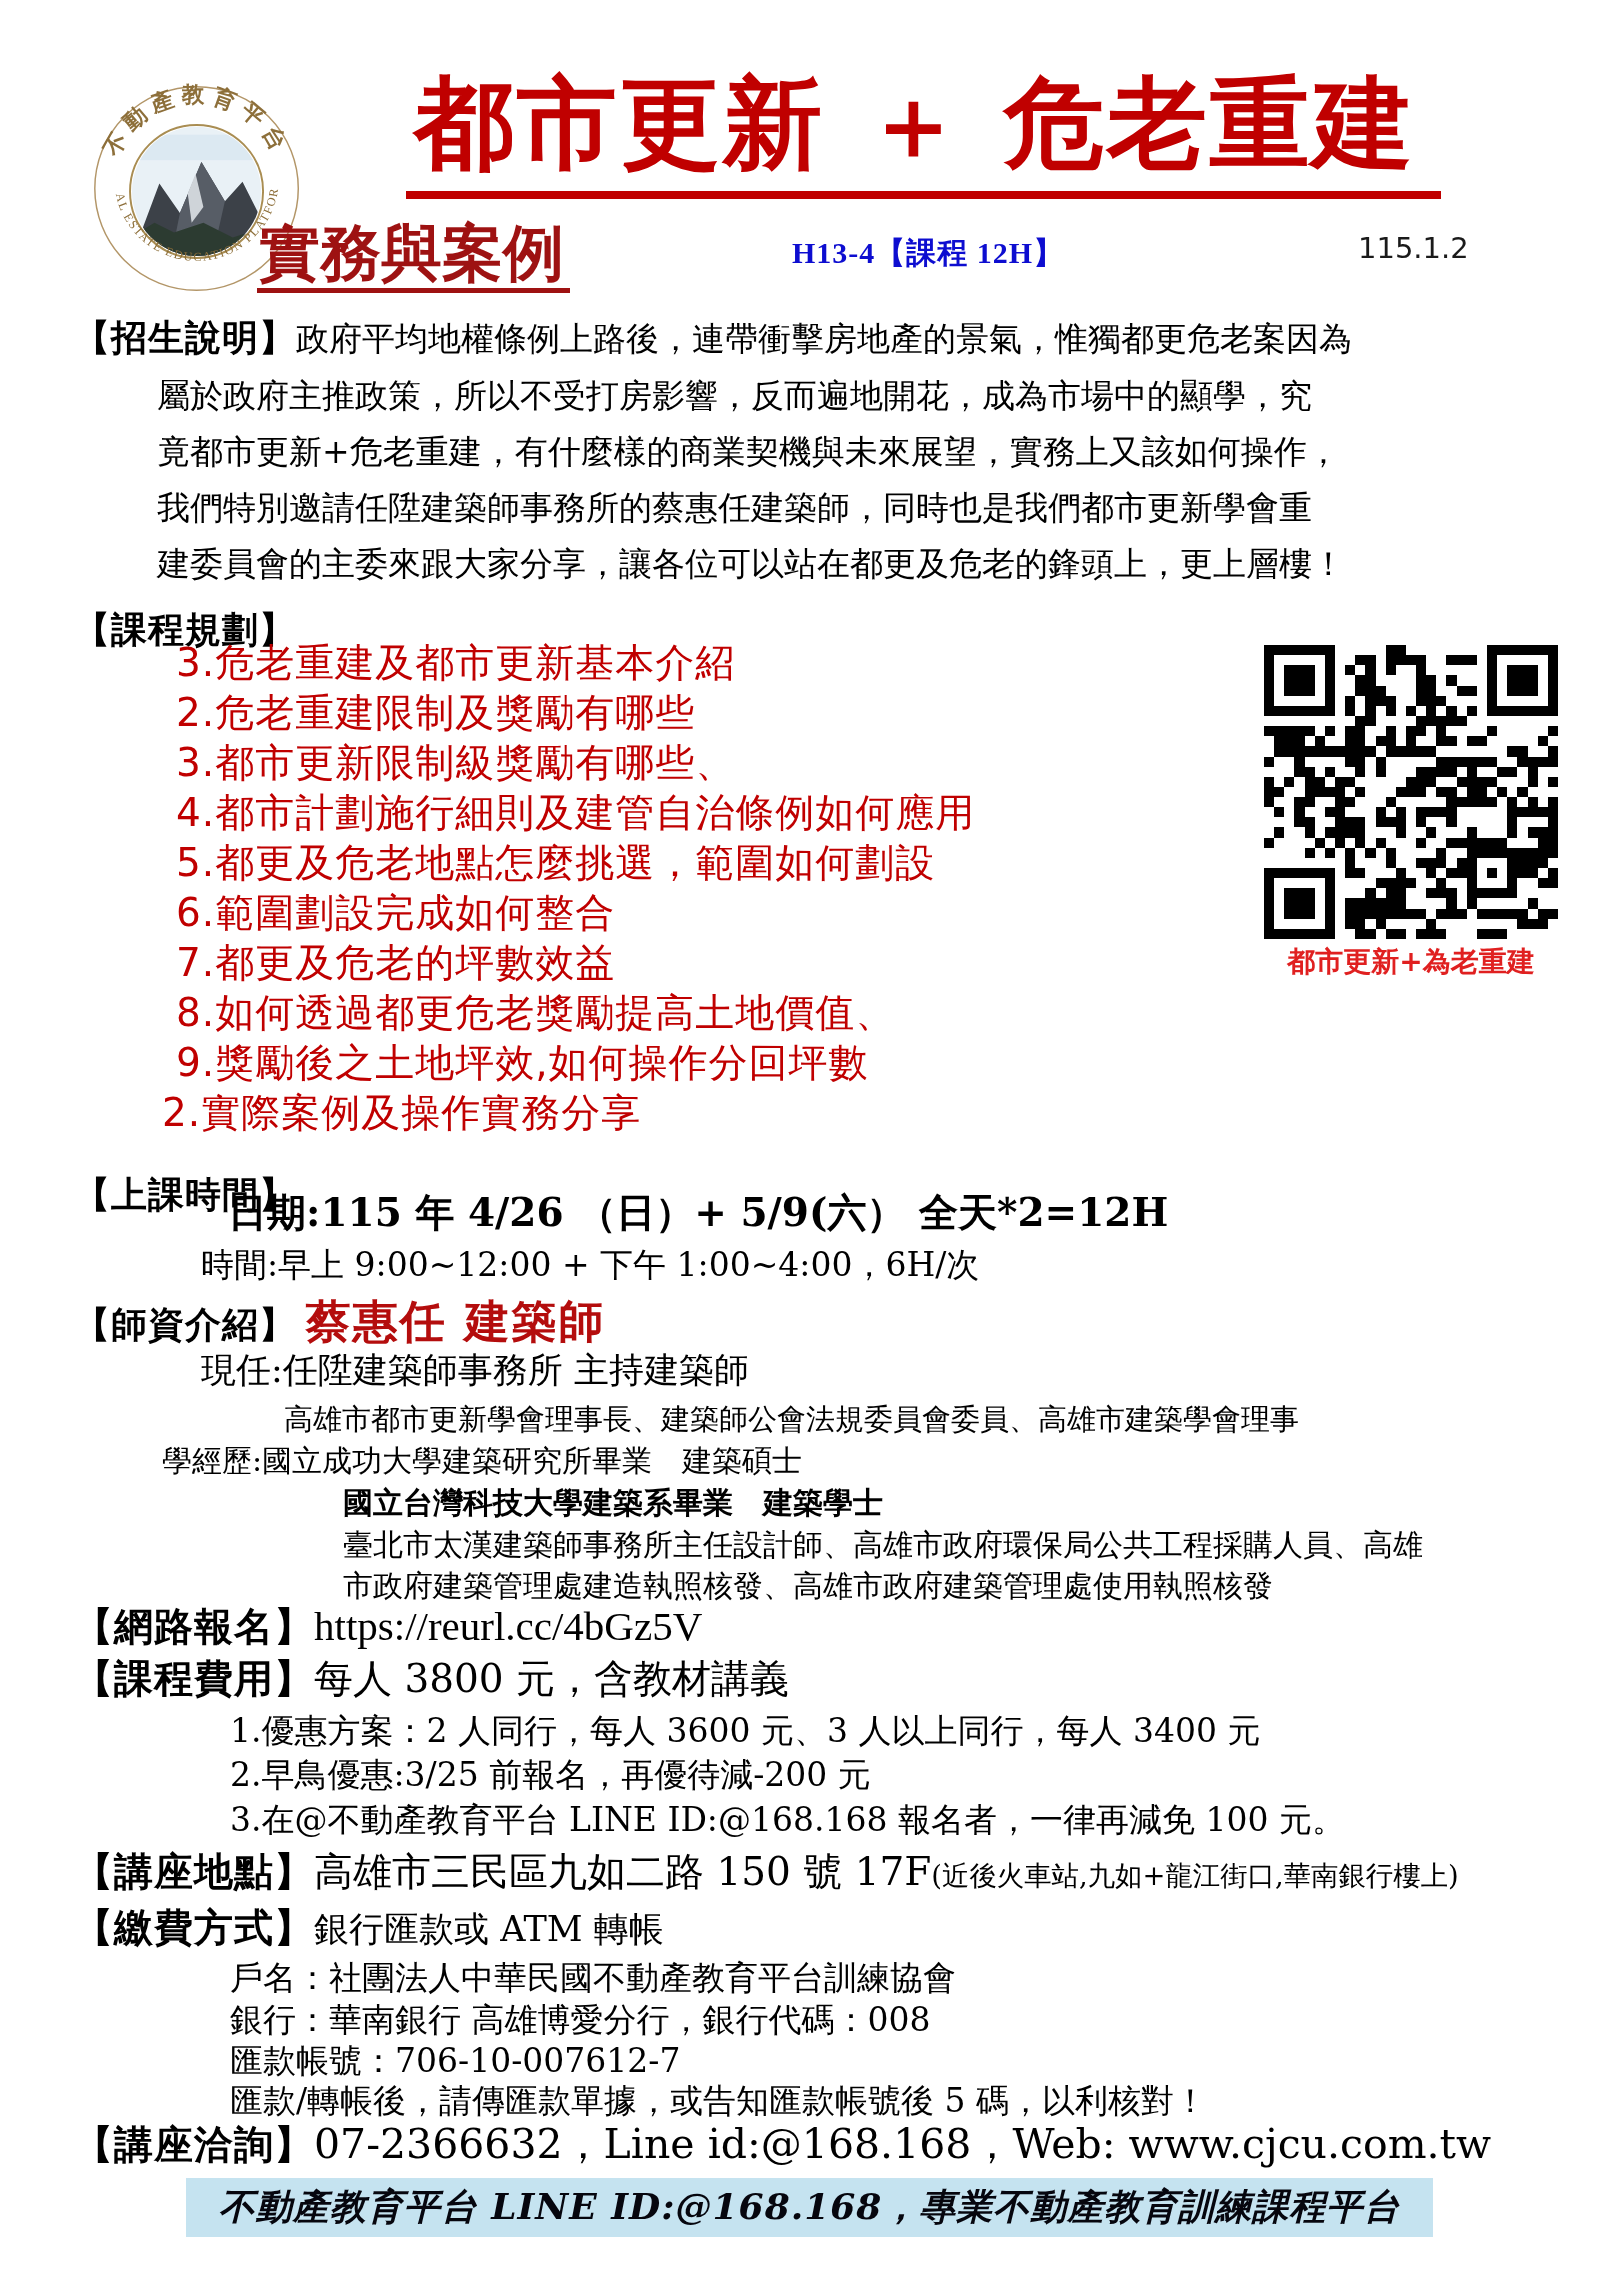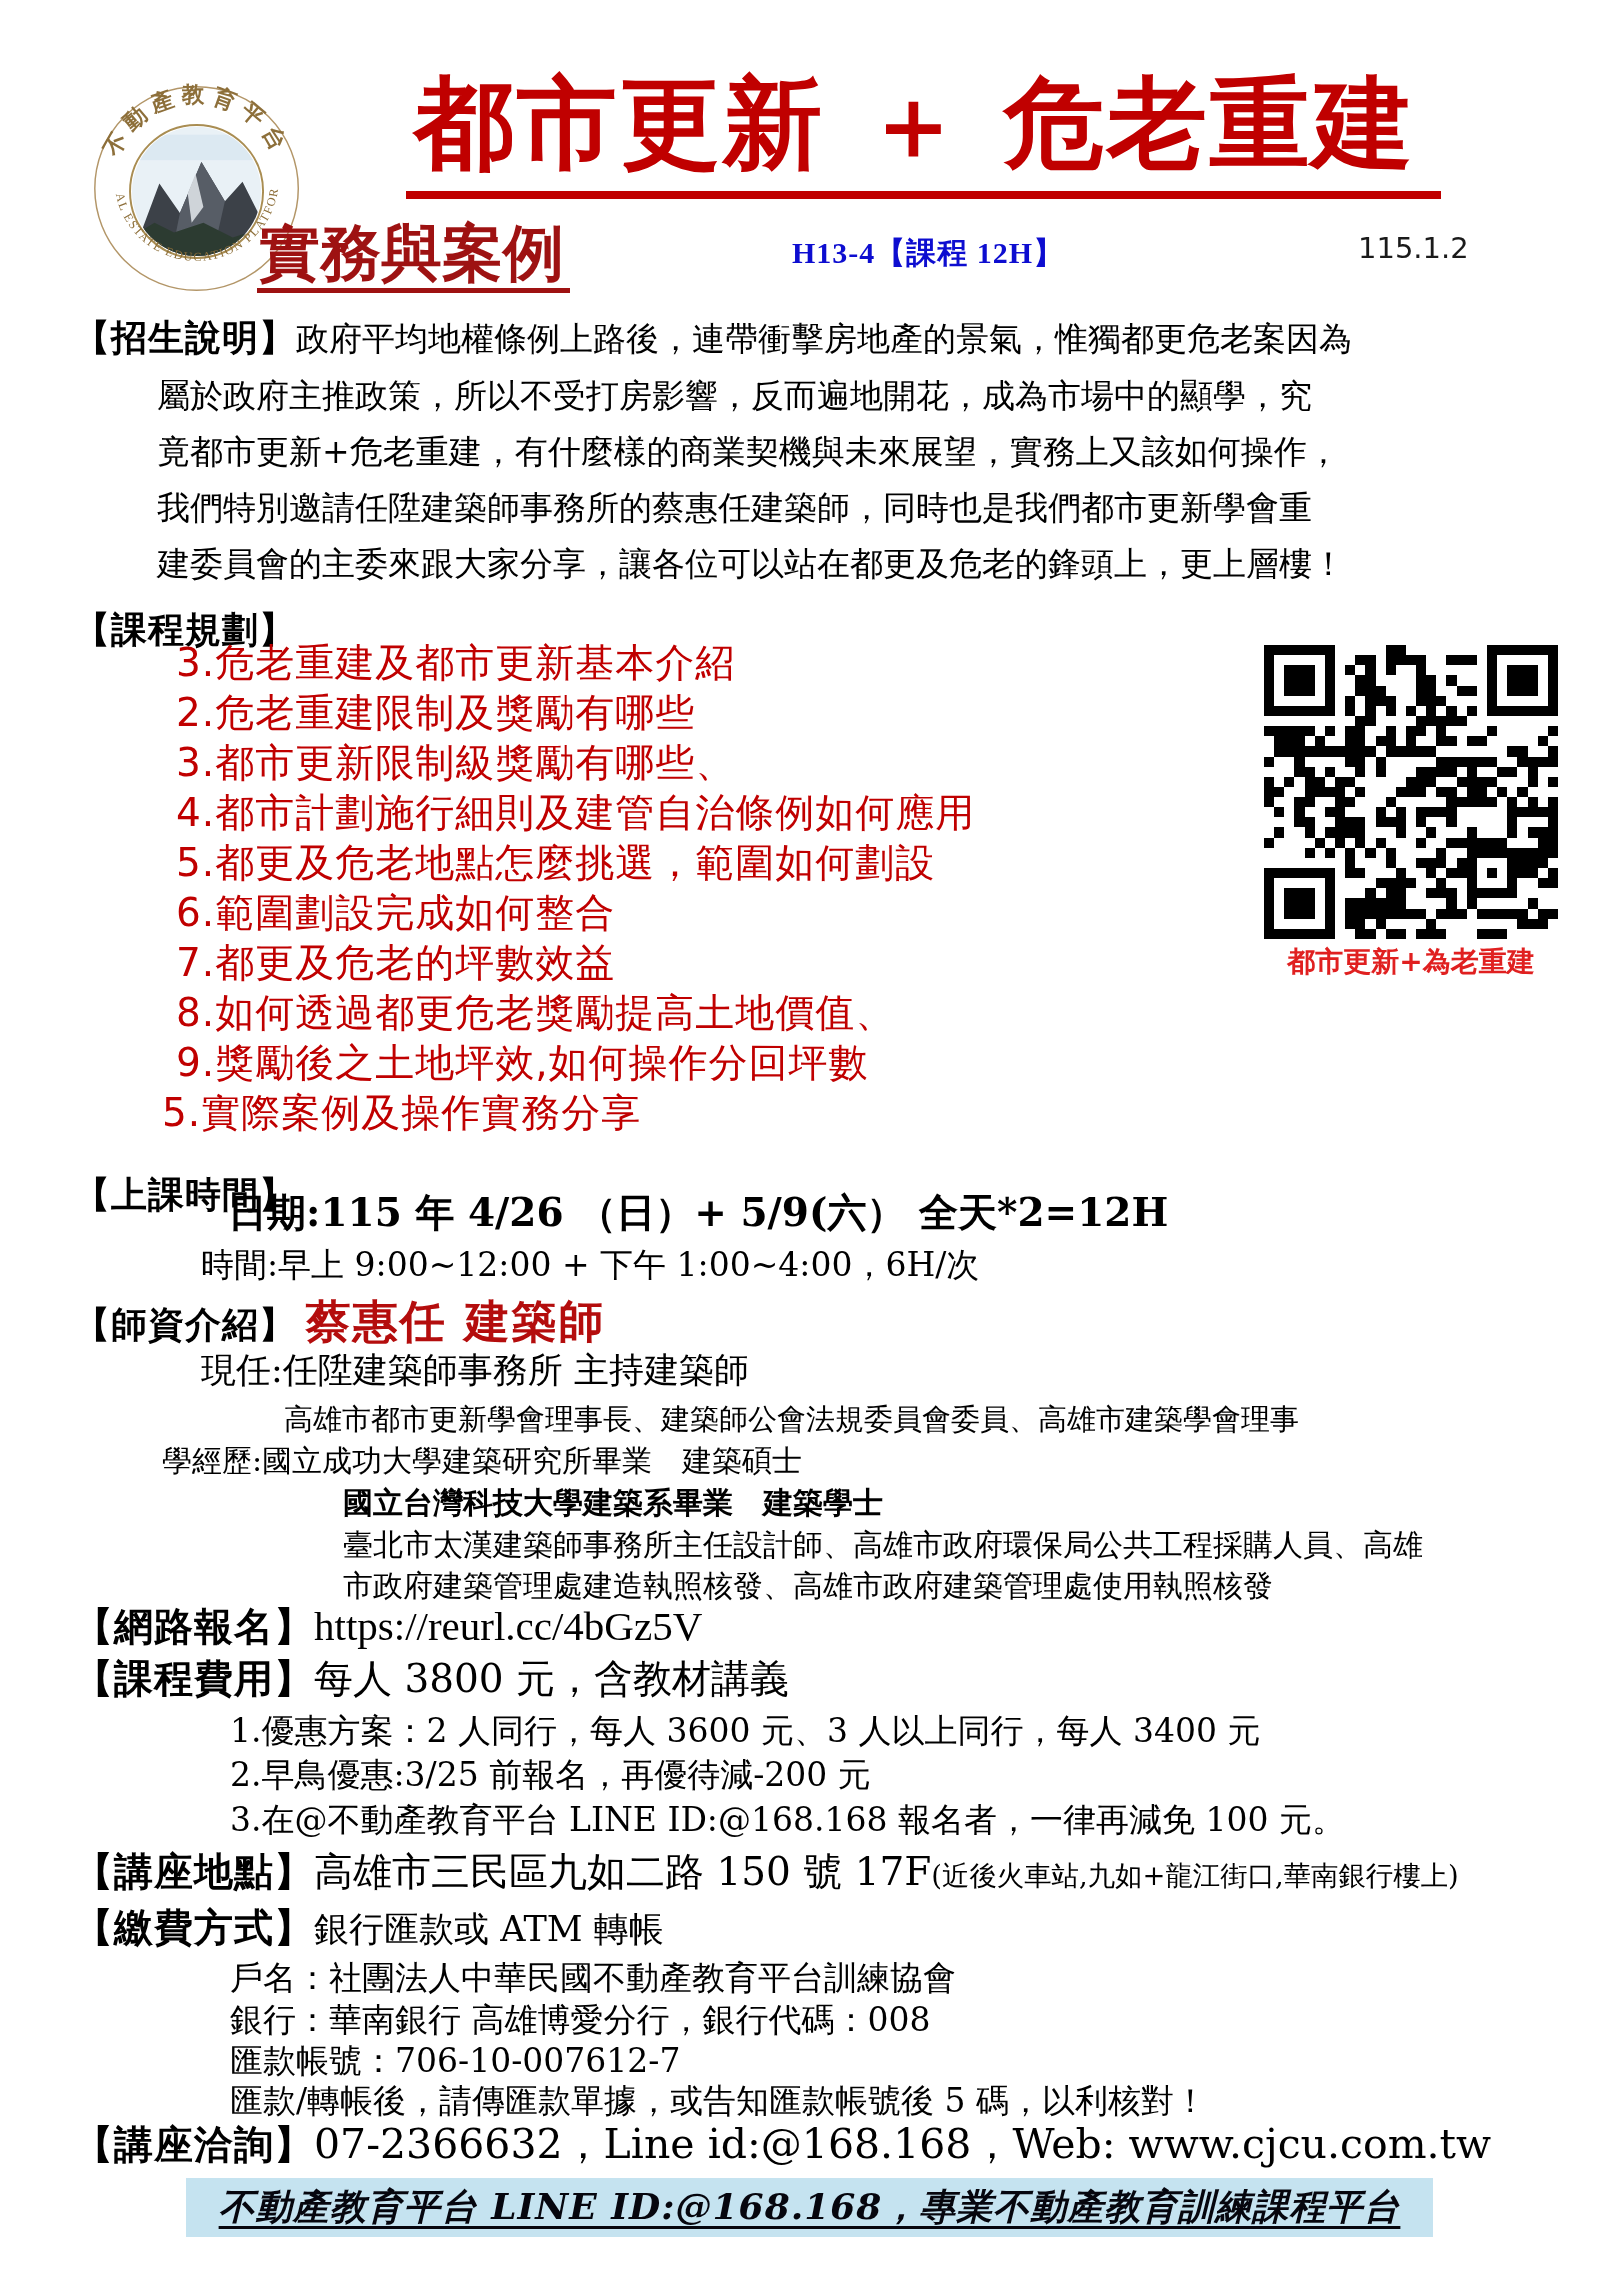--- a/index.html
+++ b/index.html
@@ -63,21 +63,21 @@
     font-weight:bold;font-size:28px;color:#e02020;
   }
 
   
   .footer-bar{
     left:186px;top:2178px;width:1247px;height:59px;background:#c5e3f0;
     display:flex;align-items:center;justify-content:center;
   }
   .footer-bar span{
     font-style:italic;font-weight:bold;font-size:36px;color:#06060e;
-    text-decoration:underline;text-underline-offset:6.9px;letter-spacing:1px;
+    text-underline-offset:6.9px;letter-spacing:1px;
   }
 </style>
 </head>
 <body>
 
 <div class="abs logo">
   <svg viewBox="0 0 230 230">
     <defs>
       <path id="arcTop" d="M 27 113 A 86 86 0 0 1 199 113" fill="none"></path>
       <path id="arcBottom" d="M 30 118 A 84 84 0 0 0 196 118" fill="none"></path>
@@ -120,21 +120,21 @@
 <div class="abs seclabel" style="left:74px;top:572px;">【課程規劃】</div>
 <div class="abs red-item" style="left:176px;top:636px;">3.危老重建及都市更新基本介紹</div>
 <div class="abs red-item" style="left:176px;top:686px;">2.危老重建限制及獎勵有哪些</div>
 <div class="abs red-item" style="left:176px;top:736px;">3.都市更新限制級獎勵有哪些、</div>
 <div class="abs red-item" style="left:176px;top:786px;">4.都市計劃施行細則及建管自治條例如何應用</div>
 <div class="abs red-item" style="left:176px;top:836px;">5.都更及危老地點怎麼挑選，範圍如何劃設</div>
 <div class="abs red-item" style="left:176px;top:886px;">6.範圍劃設完成如何整合</div>
 <div class="abs red-item" style="left:176px;top:936px;">7.都更及危老的坪數效益</div>
 <div class="abs red-item" style="left:176px;top:986px;">8.如何透過都更危老獎勵提高土地價值、</div>
 <div class="abs red-item" style="left:176px;top:1036px;">9.獎勵後之土地坪效,如何操作分回坪數</div>
-<div class="abs red-item" style="left:162px;top:1086px;">5.實際案例及操作實務分享</div>
+<div class="abs red-item" style="left:162px;top:1086px;">2.實際案例及操作實務分享</div>
 
 <div class="abs qr-box">
   <svg id="qrsvg" viewBox="0 0 29 29" shape-rendering="crispEdges">
       <rect width="29" height="29" fill="#ffffff"></rect>
       <rect x="0" y="0" width="1" height="1" fill="#000"></rect>
       <rect x="1" y="0" width="1" height="1" fill="#000"></rect>
       <rect x="2" y="0" width="1" height="1" fill="#000"></rect>
       <rect x="3" y="0" width="1" height="1" fill="#000"></rect>
       <rect x="4" y="0" width="1" height="1" fill="#000"></rect>
       <rect x="5" y="0" width="1" height="1" fill="#000"></rect>

